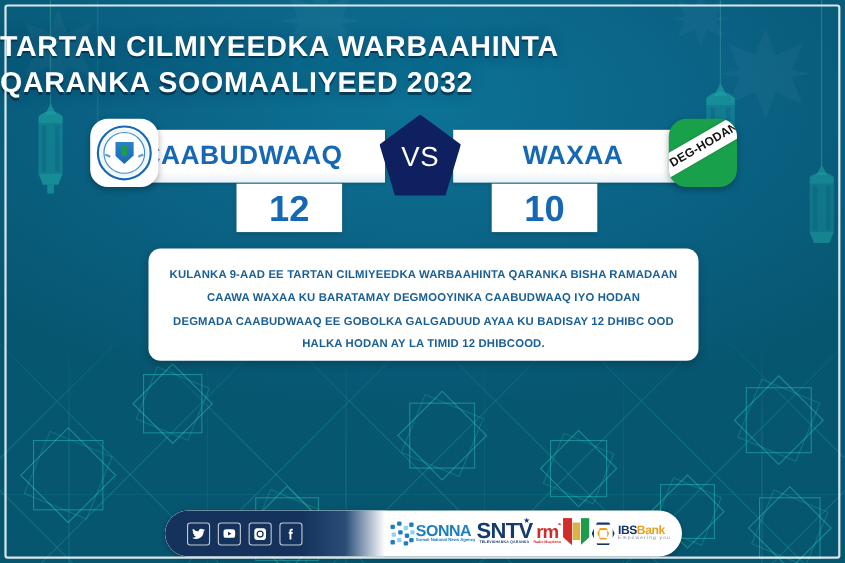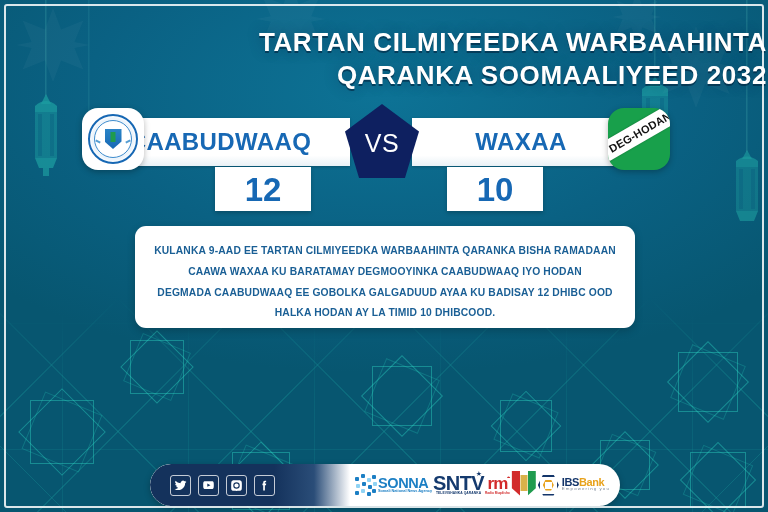--- a/index.html
+++ b/index.html
@@ -72,21 +72,21 @@
   
   .lantern { position:absolute; opacity:.5; }
   .lantern .cord {
     position:absolute; left:50%; top:0; width:1.3px;
     background:rgba(120,235,215,.45); transform:translateX(-50%);
   }
 
   
   #title-block {
     position:absolute; top:26px; left:0; right:1px;
-    text-align:right; z-index:12;
+    text-align:left; z-index:12;
   }
   #title-block .line {
     font-weight:bold;
     font-size:26px;
     letter-spacing:.6px;
     color:#ffffff;
     line-height:1.26;
     text-shadow:
       0 2px 0 rgba(0,30,55,.55),
       0 0 14px rgba(0,40,70,.45);
@@ -431,21 +431,21 @@
     <span>12</span>
   </div>
   <div class="score-box" id="score-right">
     <span>10</span>
   </div>
 
   <div id="body-card">
     <p>KULANKA 9-AAD EE TARTAN CILMIYEEDKA WARBAAHINTA QARANKA BISHA RAMADAAN</p>
     <p>CAAWA  WAXAA KU BARATAMAY DEGMOOYINKA CAABUDWAAQ IYO HODAN</p>
     <p>DEGMADA CAABUDWAAQ EE GOBOLKA GALGADUUD AYAA KU BADISAY 12 DHIBC OOD</p>
-    <p>HALKA HODAN AY LA TIMID 10 DHIBCOOD.</p>
+    <p>HALKA HODAN AY LA TIMID 12 DHIBCOOD.</p>
   </div>
 
   <div id="footer">
 
     <div id="social-strip">
       <div class="soc">
         <svg viewBox="0 0 24 24">
             <path d="M23 4.9a9 9 0 0 1-2.6.7 4.5 4.5 0 0 0 2-2.5 9 9 0 0 1-2.9 1.1A4.5 4.5 0 0 0 12 7.8 12.8 12.8 0 0 1 2.7 3.2a4.5 4.5 0 0 0 1.4 6 4.4 4.4 0 0 1-2-.6 4.5 4.5 0 0 0 3.6 4.4 4.5 4.5 0 0 1-2 .1 4.5 4.5 0 0 0 4.2 3.1A9 9 0 0 1 1 18.3 12.7 12.7 0 0 0 20.6 7.5 9 9 0 0 0 23 4.9z"></path>
           </svg>
       </div>

